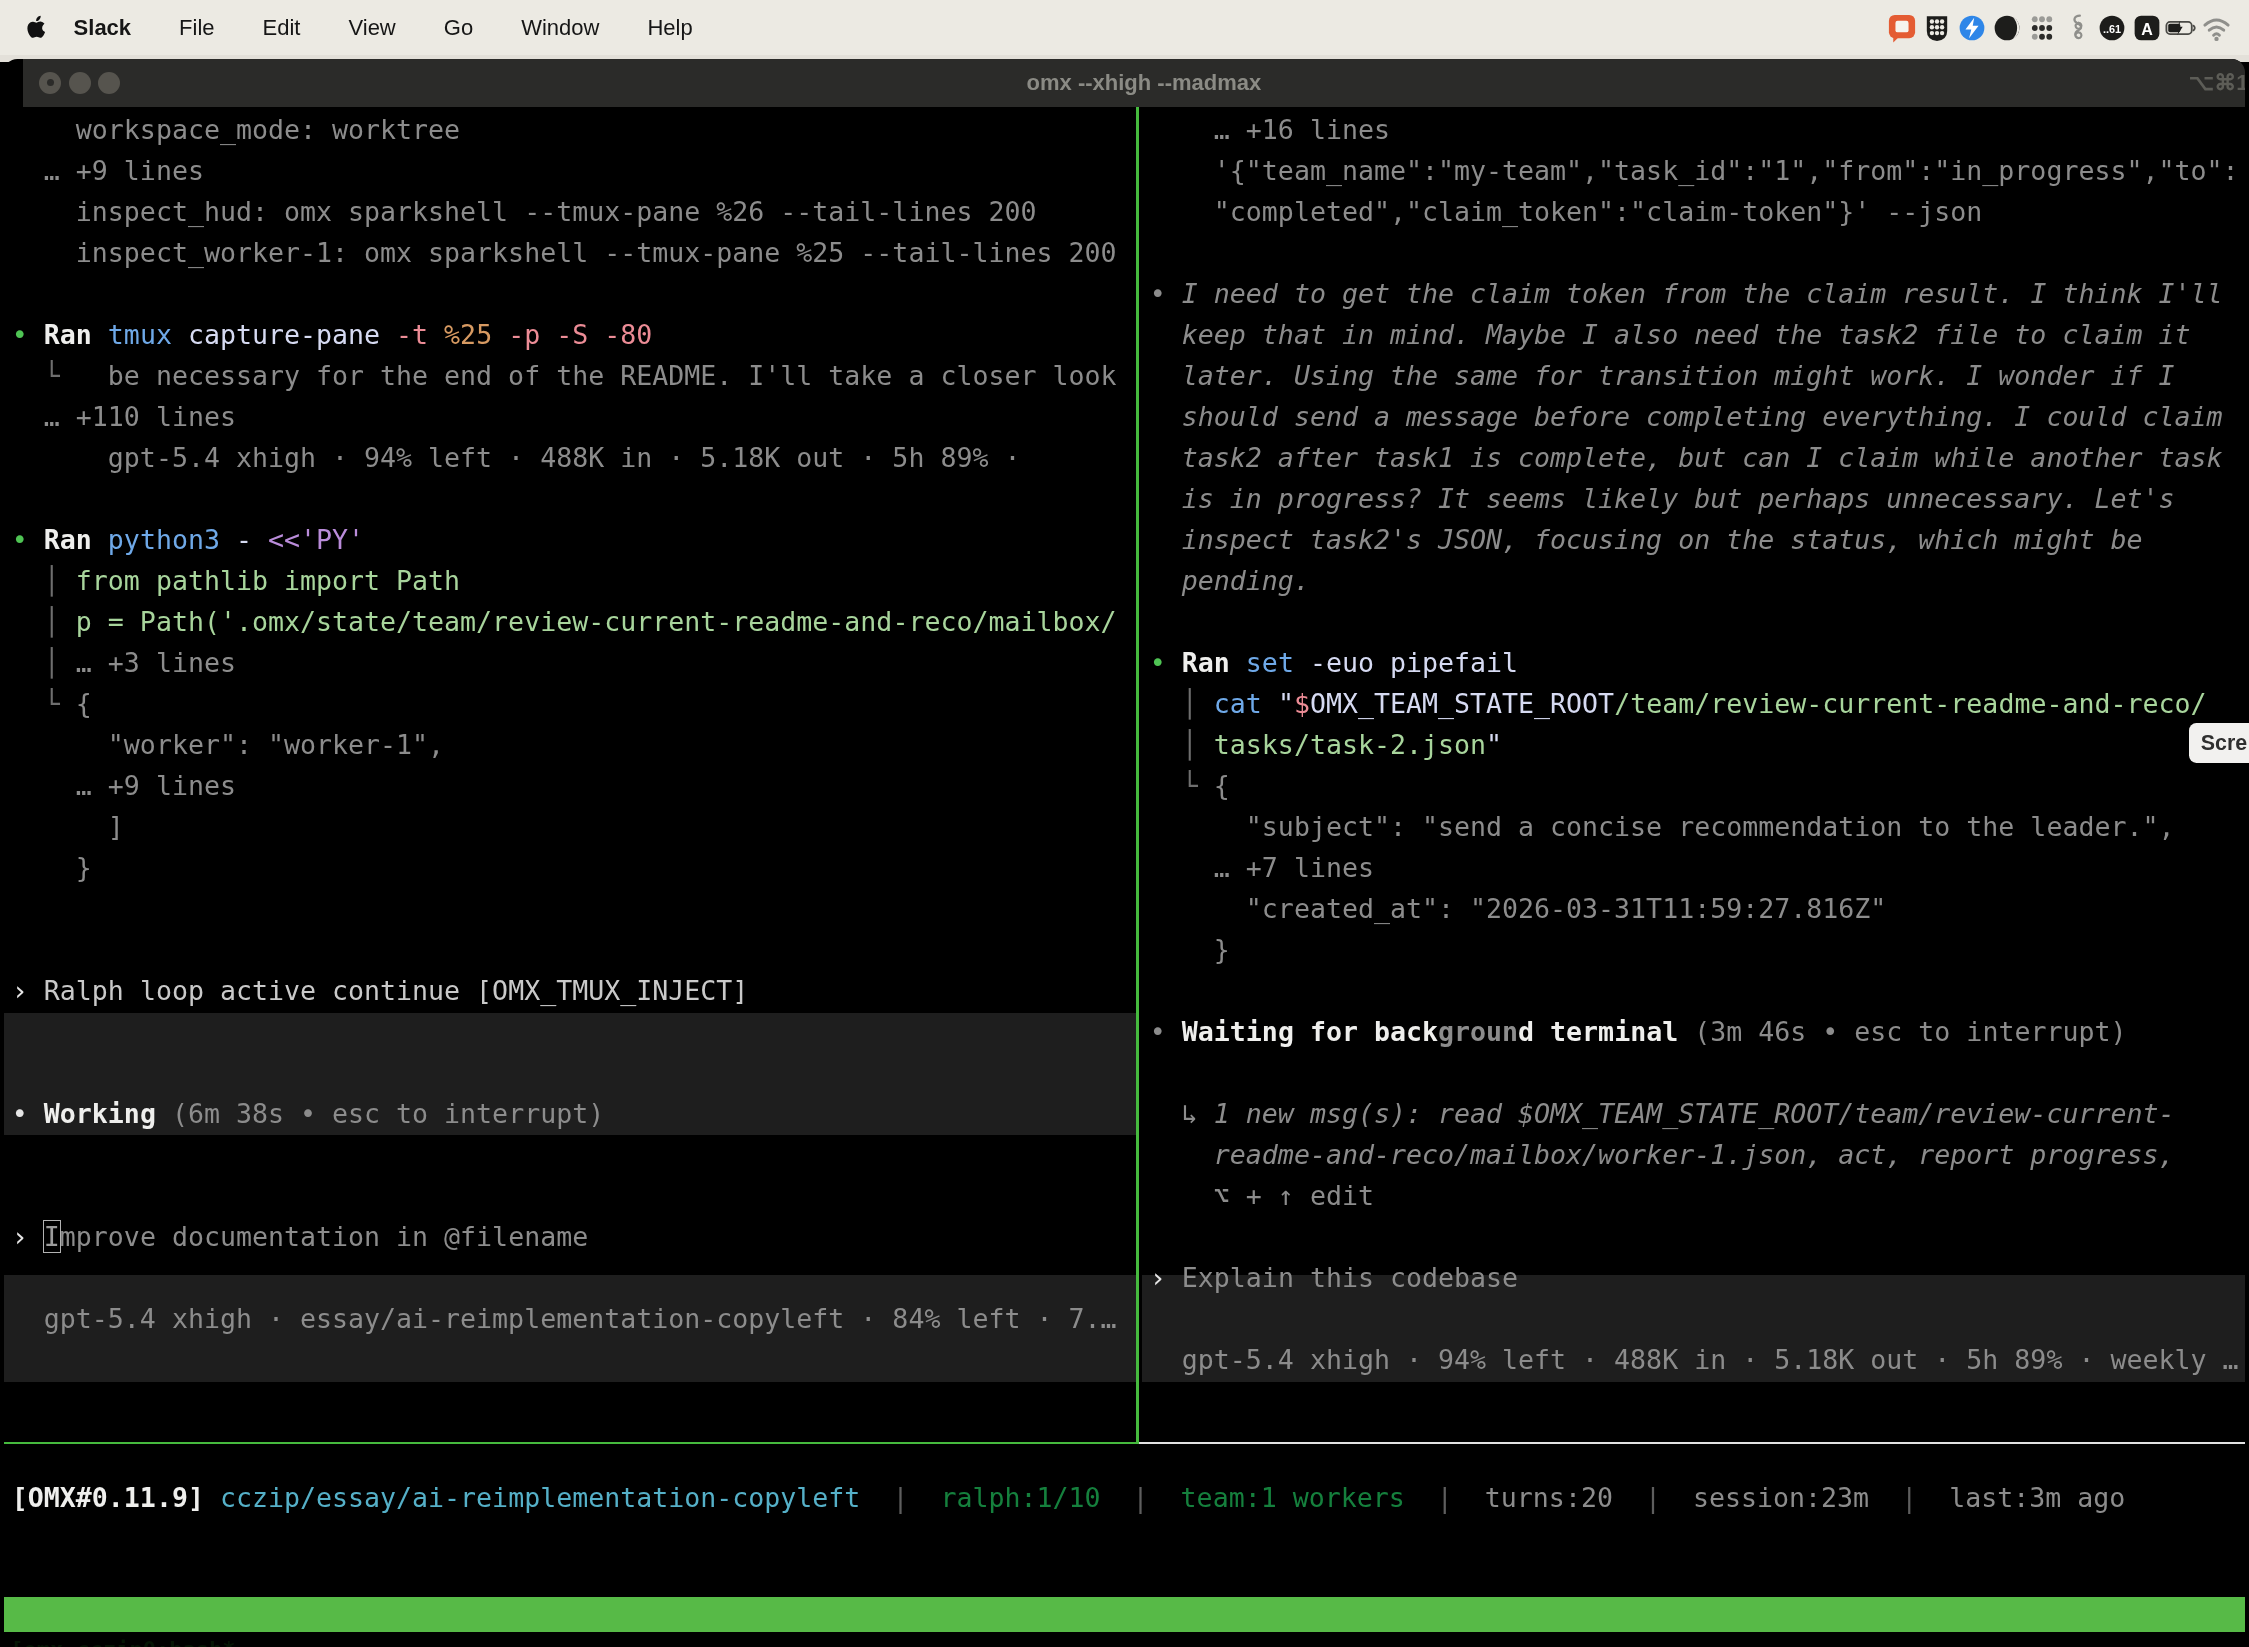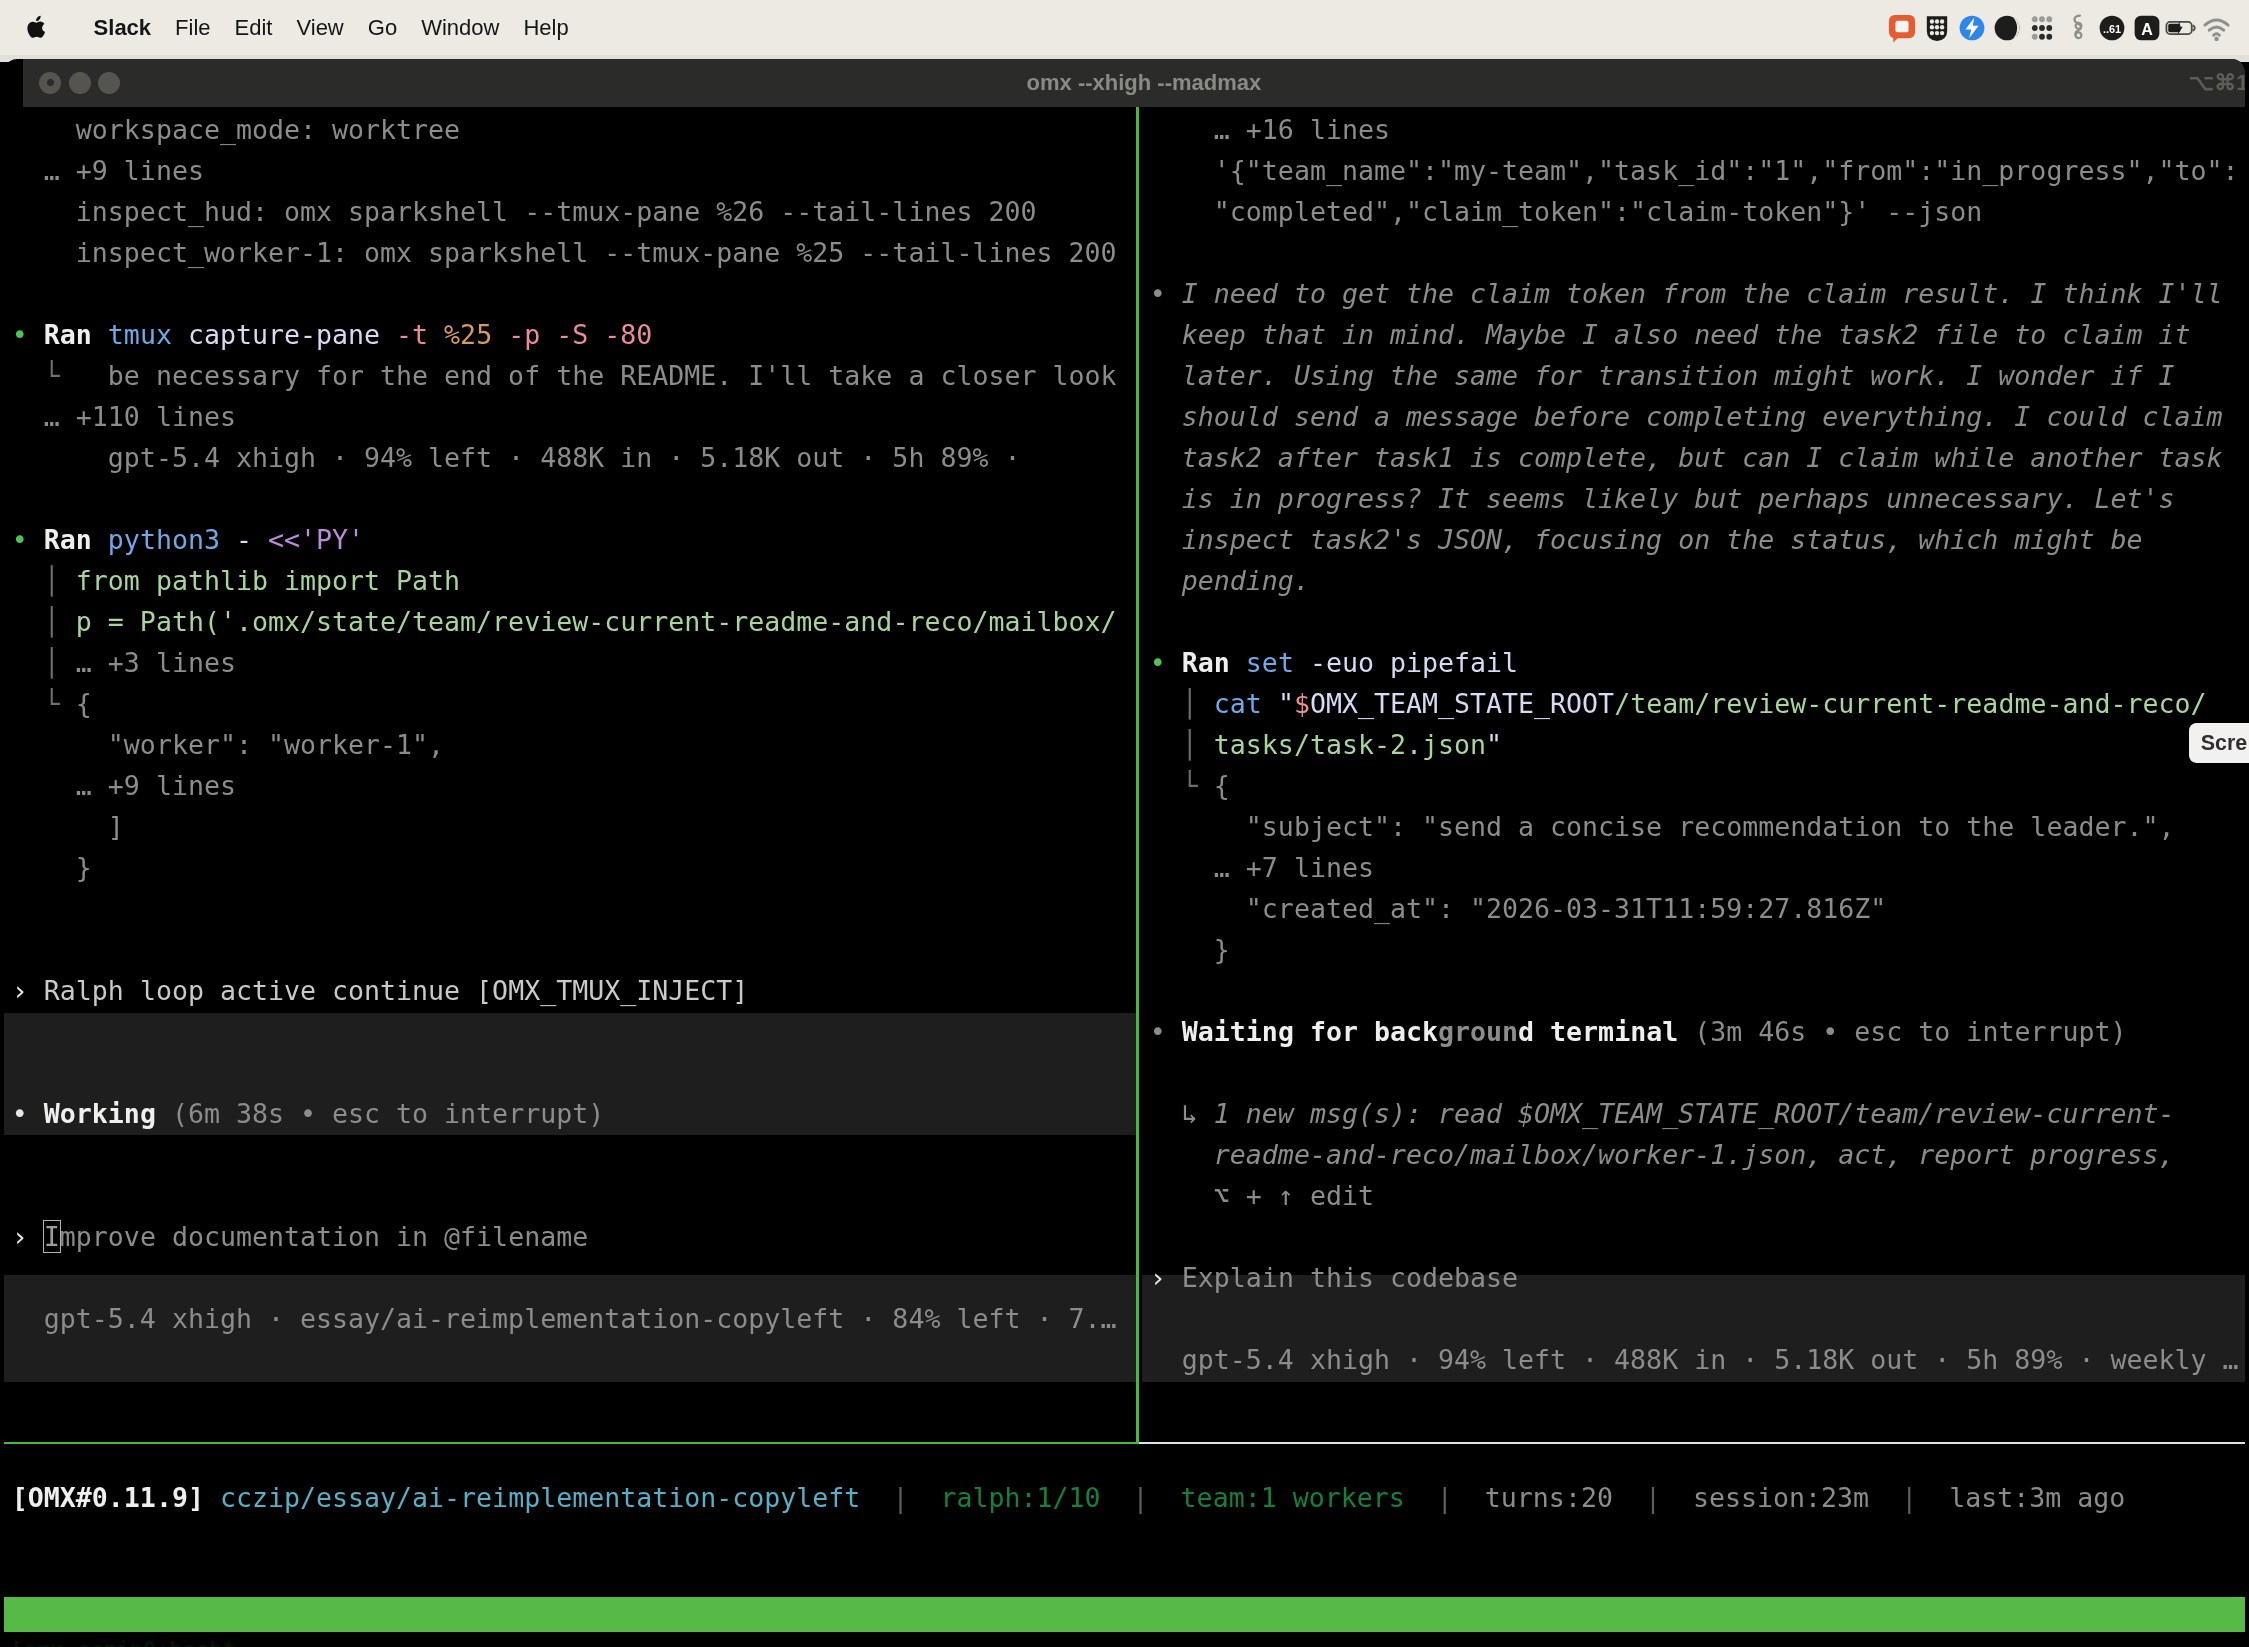--- a/index.html
+++ b/index.html
@@ -7,22 +7,22 @@
     width:2250px;height:1648px;position:relative;overflow:hidden;
     background:#000;font-family:"Liberation Sans",sans-serif;
   }
   
   #menubar{
     position:absolute;left:0;top:0;width:2250px;height:55px;
     background:#ECEAE3;display:flex;align-items:center;
     color:#161616;font-size:22px;z-index:30;
   }
   #menubar .apple{margin-left:26.6px;display:flex;align-items:center;}
-  #menubar .mitem{margin-left:24px;color:#161616;}
-  #menubar .mitem.app{font-weight:700;margin-left:45px;}
+  #menubar .mitem{margin-left:48px;color:#161616;}
+  #menubar .mitem.app{font-weight:700;margin-left:25px;}
   #menu-status{position:absolute;right:16px;top:0;height:55px;display:flex;align-items:center;}
   .sticon{width:35px;height:35px;display:flex;align-items:center;justify-content:center;}
   #desktop-strip{position:absolute;left:0;top:55px;width:2250px;height:7.4px;background:#E3E0D9;}
   
   #window{
     position:absolute;left:4.4px;top:59px;width:2241px;height:1589px;
     background:#000;border-radius:13.3px 13.3px 0 0;z-index:10;overflow:hidden;
   }
   #titlebar{
     position:absolute;left:0;top:0;width:100%;height:48px;background:#2B2B29;margin-left:19px;

